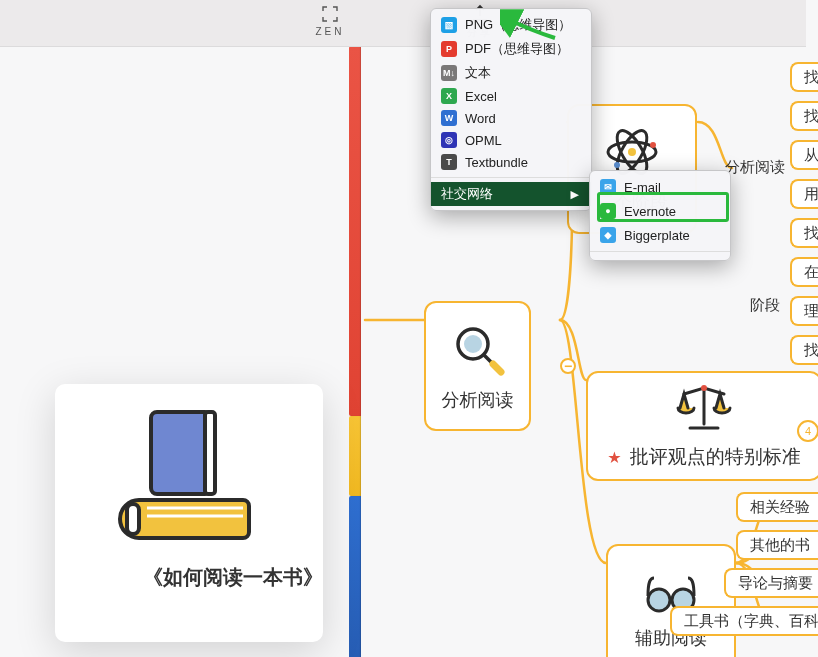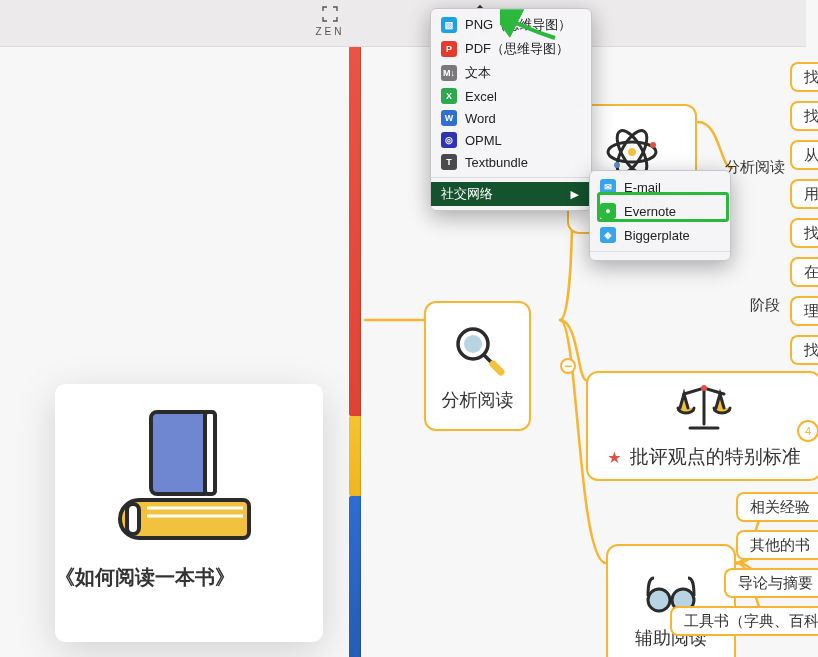--- a/index.html
+++ b/index.html
@@ -62,21 +62,21 @@
   
   .root-card {
     position: absolute;
     left: 55px;
     top: 338px;
     width: 268px;
     height: 258px;
     background: #fff;
     border-radius: 10px;
     box-shadow: 0 10px 40px rgba(0,0,0,0.15);
-    text-align: left;
+    text-align: right;
   }
   .root-card .illus {
     width: 160px;
     height: 150px;
     margin: 20px auto 10px;
   }
   .root-card .title {
     font-size: 20px;
     font-weight: 600;
     color: #333;

